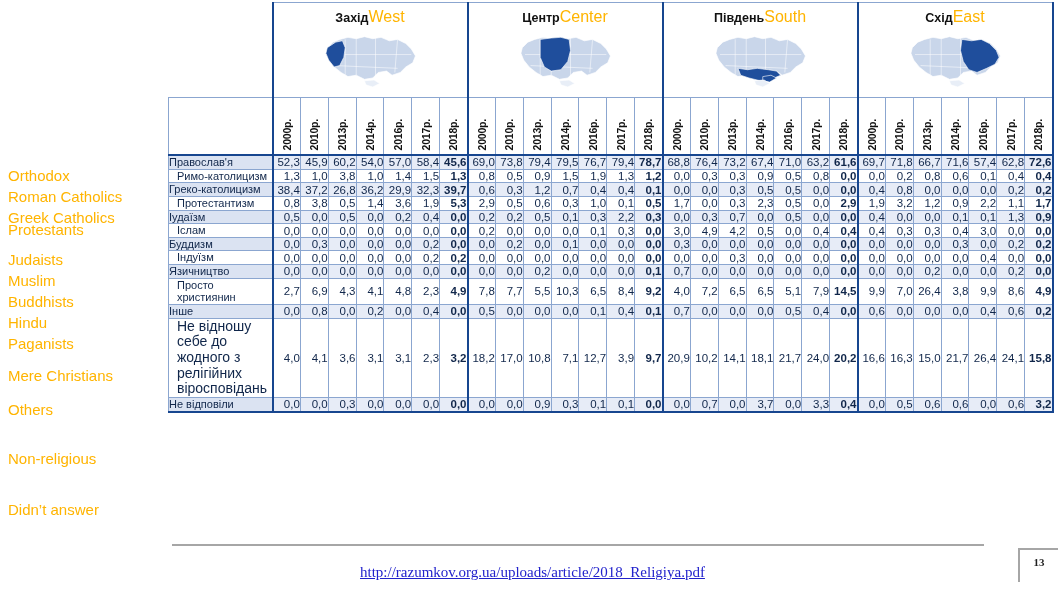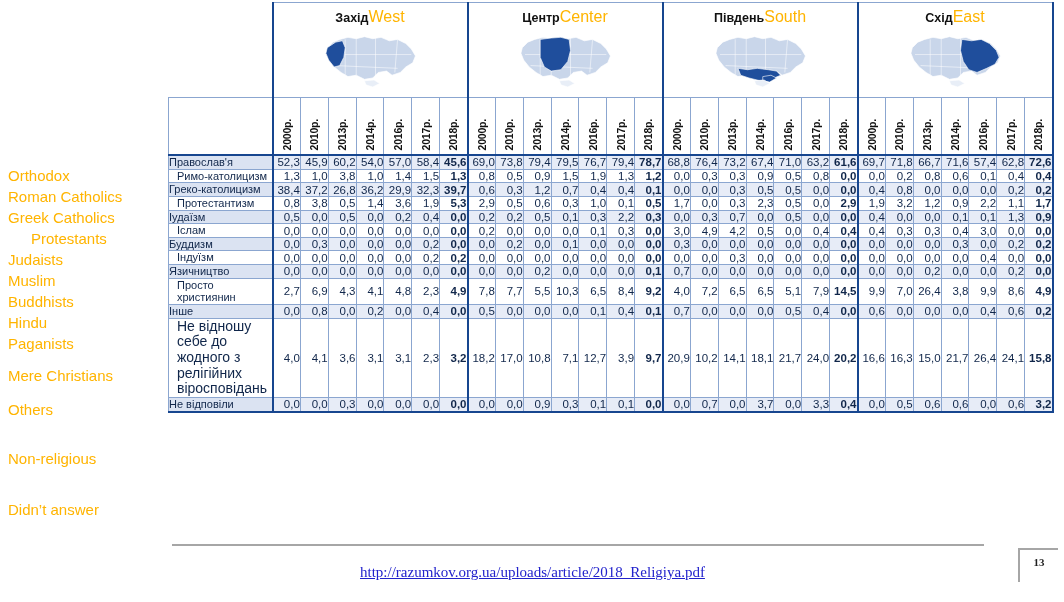--- a/index.html
+++ b/index.html
@@ -199,21 +199,21 @@
     box-sizing: border-box;
   }
 </style>
 </head>
 <body>
 
 <div id="legend">
     <div class="legend-row" style="position: absolute; top: 0px;">Orthodox</div>
     <div class="legend-row" style="position: absolute; top: 21px;">Roman Catholics</div>
     <div class="legend-row" style="position: absolute; top: 42px;">Greek Catholics</div>
-    <div class="legend-row" style="position: absolute; top: 63px; margin-left: 23px;">Protestants</div>
+    <div class="legend-row" style="position: absolute; top: 54px;">Protestants</div>
     <div class="legend-row" style="position: absolute; top: 84px;">Judaists</div>
     <div class="legend-row" style="position: absolute; top: 105px;">Muslim</div>
     <div class="legend-row" style="position: absolute; top: 126px;">Buddhists</div>
     <div class="legend-row" style="position: absolute; top: 147px;">Hindu</div>
     <div class="legend-row" style="position: absolute; top: 168px;">Paganists</div>
     <div class="legend-row" style="position: absolute; top: 200px;">Mere Christians</div>
     <div class="legend-row" style="position: absolute; top: 234px;">Others</div>
     <div class="legend-row" style="position: absolute; top: 283px;">Non-religious</div>
     <div class="legend-row" style="position: absolute; top: 334px;">Didn’t answer</div>
   </div>

